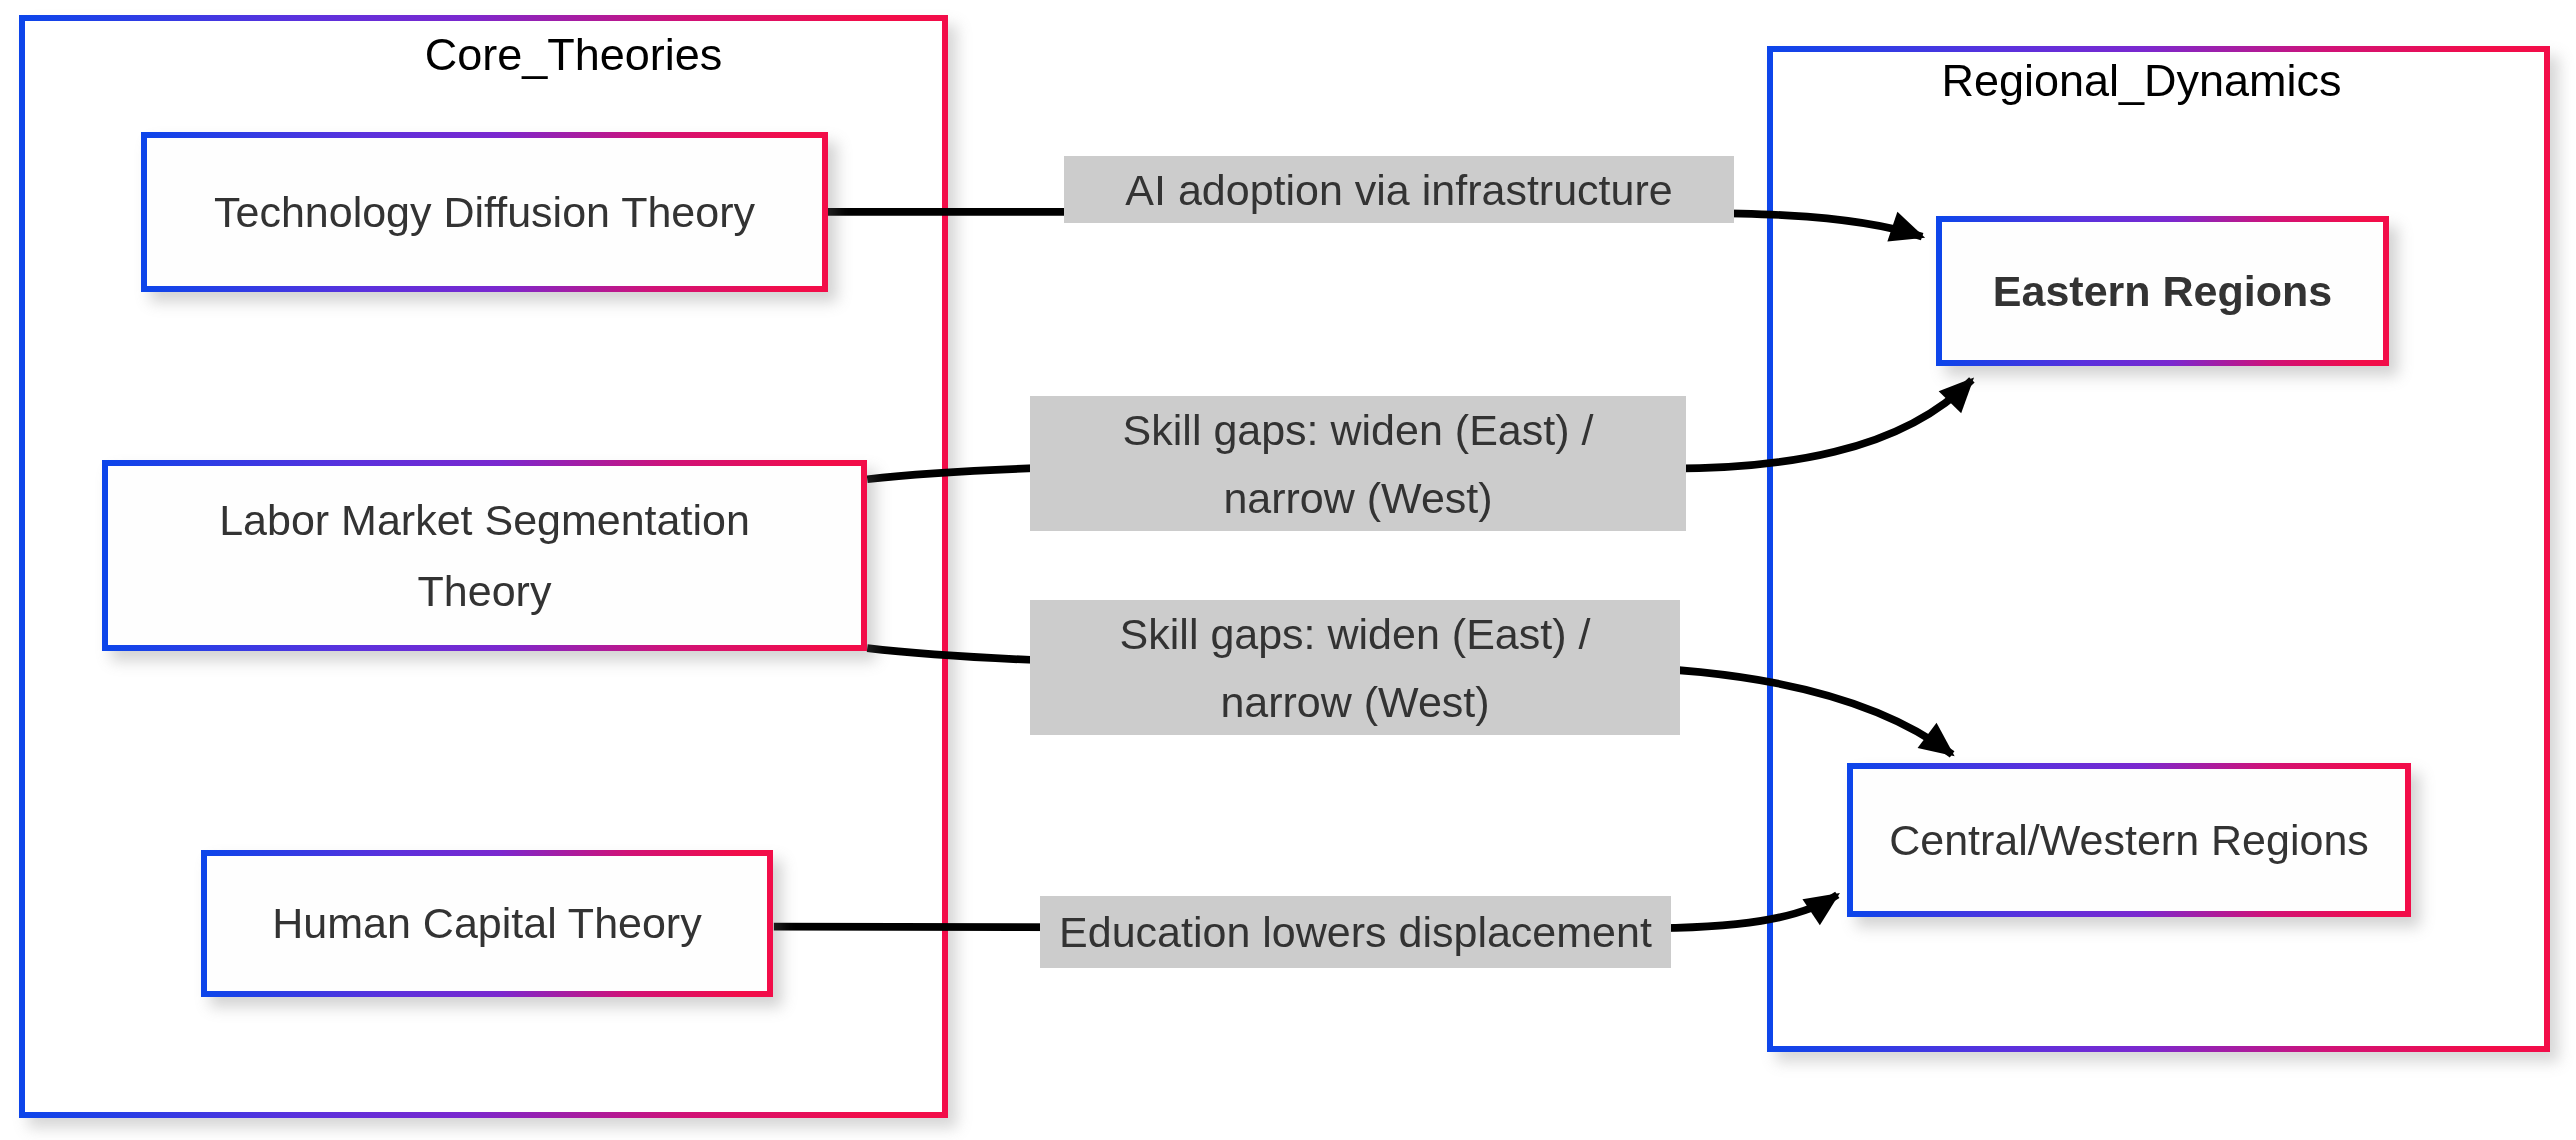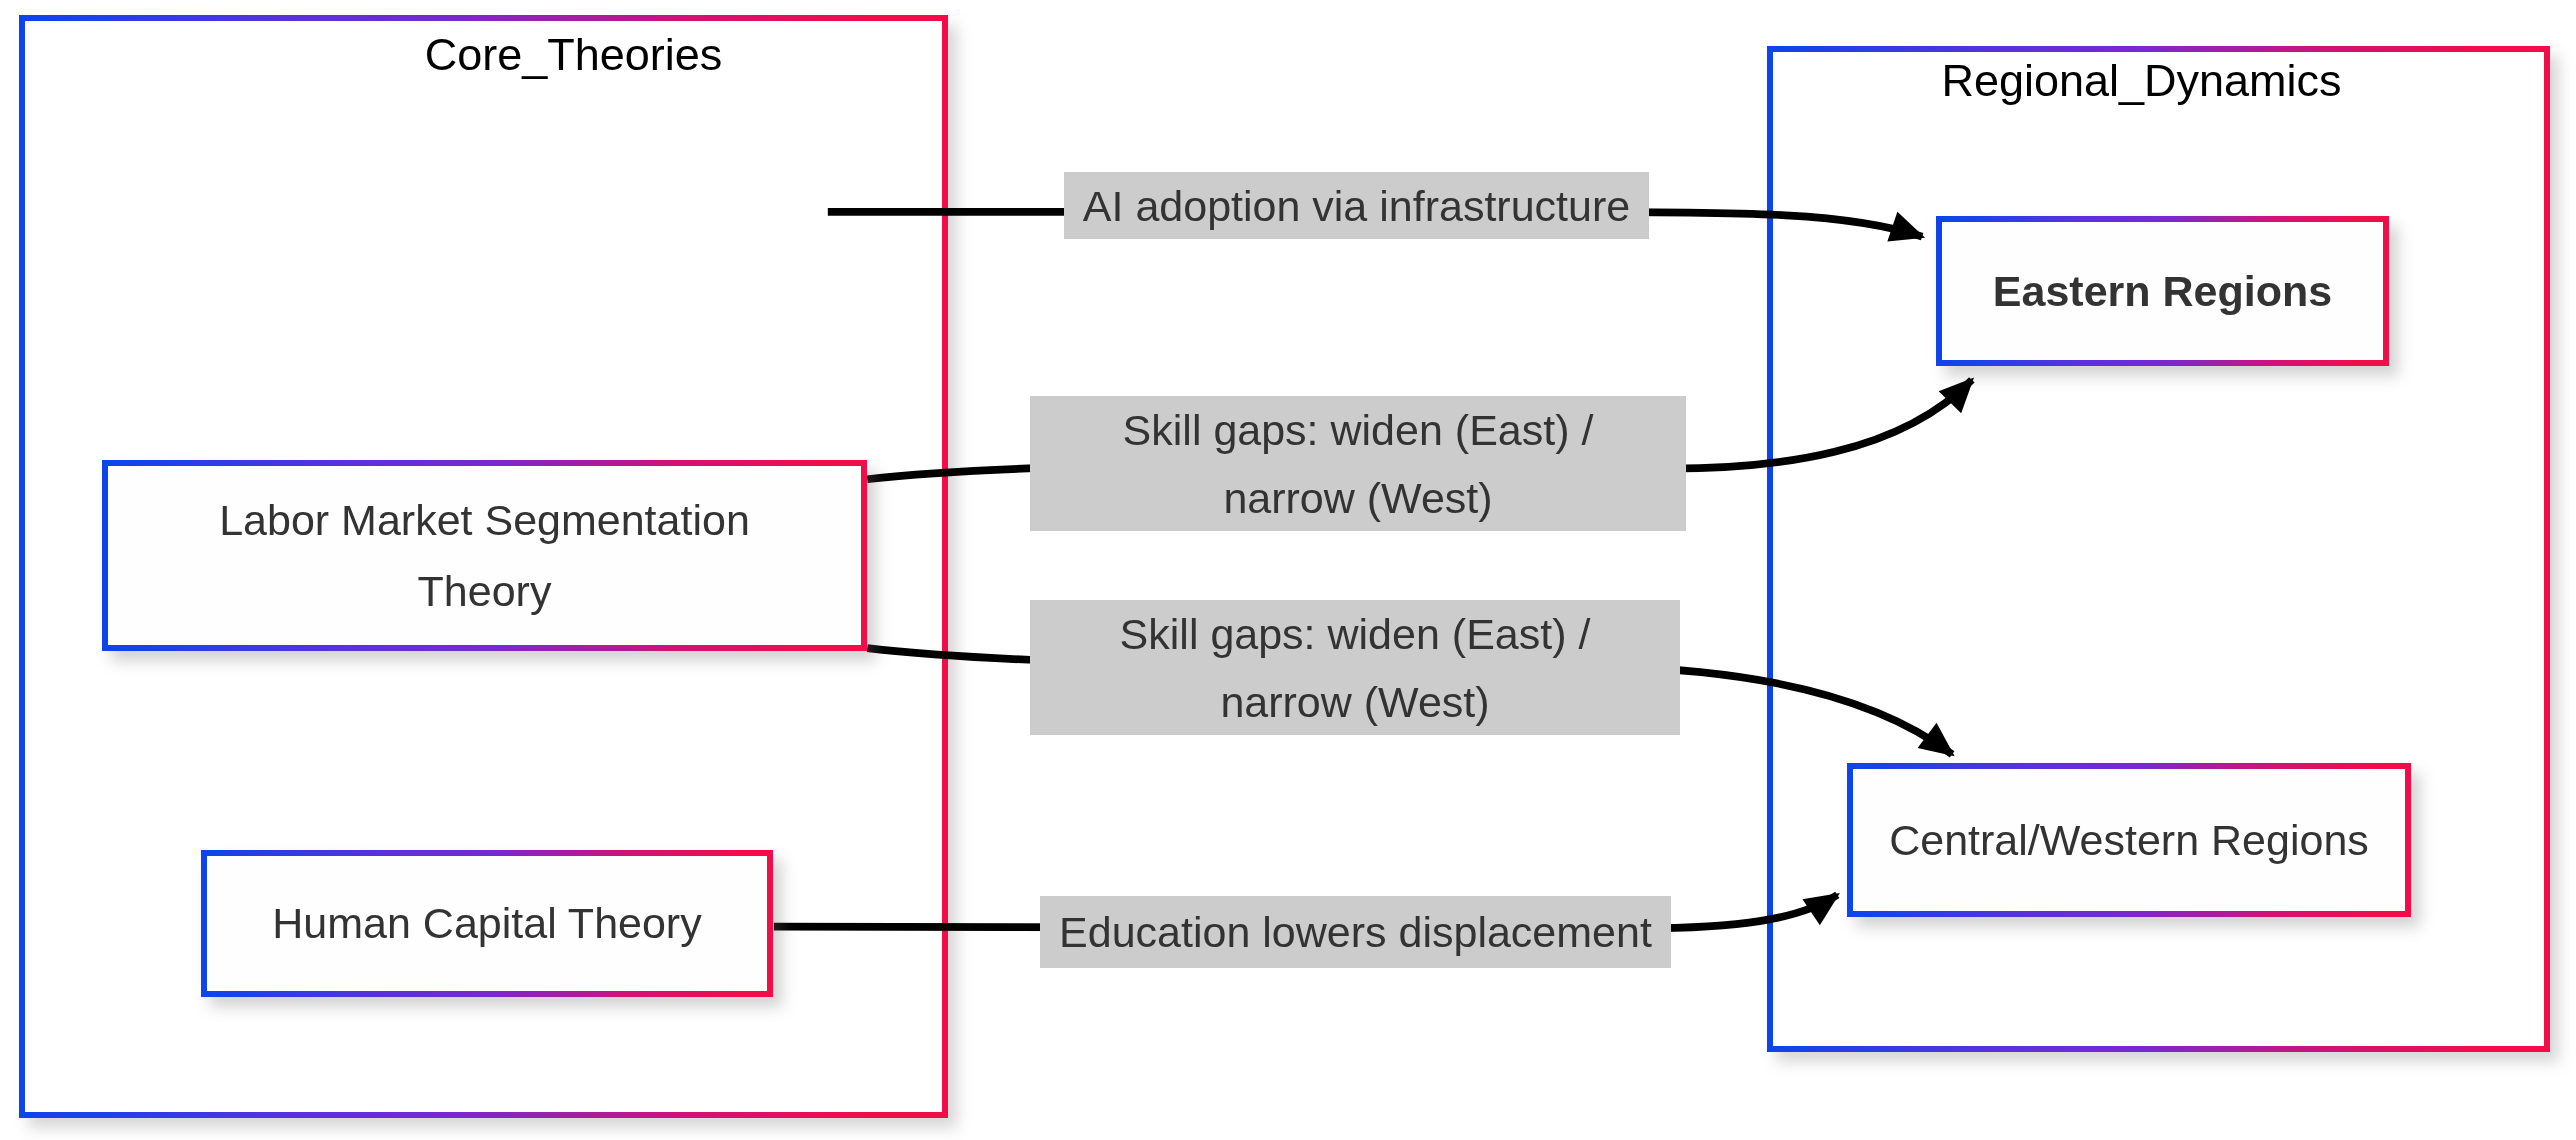--- a/index.html
+++ b/index.html
@@ -26,21 +26,21 @@
   
   svg.edges{position:absolute;left:0;top:0;z-index:2;}
   .edge{stroke:#000000;stroke-width:9;fill:none;}
   
   .edge-label{
     position:absolute;background:#cccccc;color:#333333;z-index:3;
     display:flex;align-items:center;justify-content:center;text-align:center;
     font-size:43px;line-height:68px;box-sizing:border-box;
   }
   .edge-label .inner{display:block;}
-  .lbl-1{left:1064px;top:172px;width:585px;height:67px;}
+  .lbl-1{left:1064px;top:156px;width:670px;height:67px;}
   .lbl-2{left:1030px;top:396px;width:656px;height:135px;}
   .lbl-3{left:1030px;top:600px;width:650px;height:135px;}
   .lbl-4{left:1040px;top:896px;width:631px;height:72px;}
   .lbl-2 .inner,.lbl-3 .inner{width:591px;}
   
   .node{
     position:absolute;background:#fefefe;border:6.9px solid;box-sizing:border-box;
     border-image-source:linear-gradient(90deg,#0d45ea 0%,#5a31dd 32%,#7a28cf 52%,#d01277 75%,#f20d49 95%);
     border-image-slice:1;
     box-shadow:8.6px 10.3px 13.7px rgba(110,110,110,0.30);
@@ -84,20 +84,23 @@
   <div class="edge-label lbl-2">
     <span class="inner">Skill gaps: widen (East) / narrow (West)</span>
   </div>
   <div class="edge-label lbl-3">
     <span class="inner">Skill gaps: widen (East) / narrow (West)</span>
   </div>
   <div class="edge-label lbl-4">
     <span class="inner">Education lowers displacement</span>
   </div>
 
+  <div class="node node-tdt">
+    <span class="inner">Technology Diffusion Theory</span>
+  </div>
   <div class="node node-lms">
     <span class="inner">Labor Market Segmentation Theory</span>
   </div>
   <div class="node node-hct">
     <span class="inner">Human Capital Theory</span>
   </div>
   <div class="node node-er">
     <span class="inner">Eastern Regions</span>
   </div>
   <div class="node node-cw">

